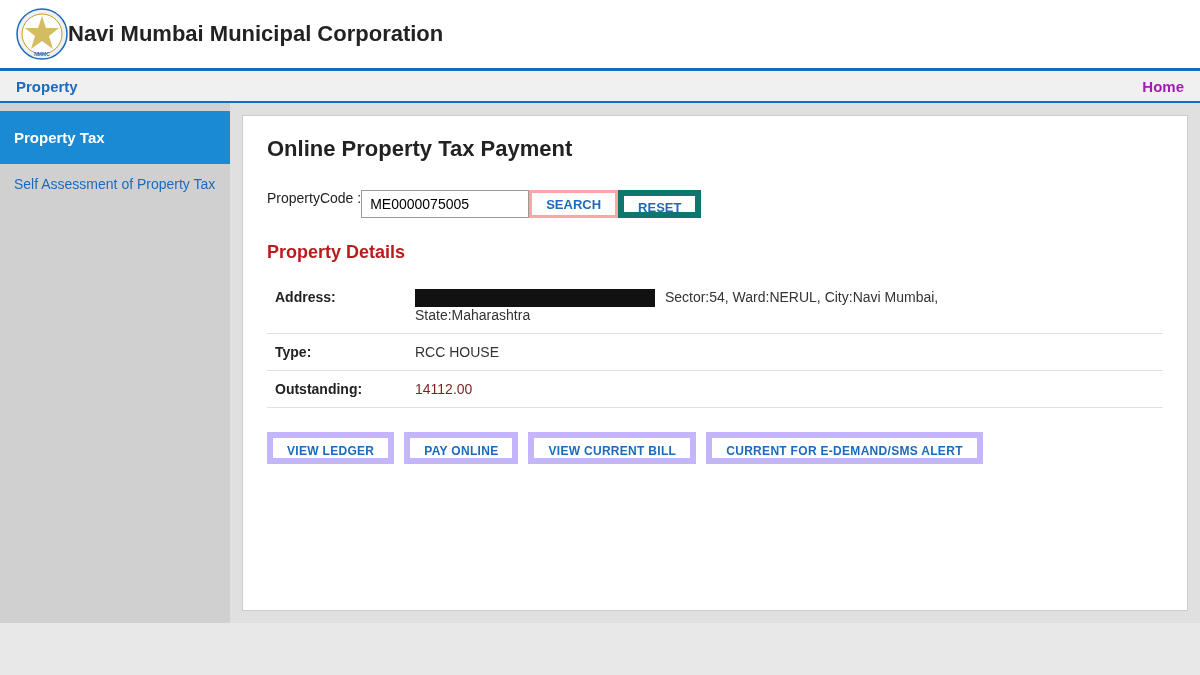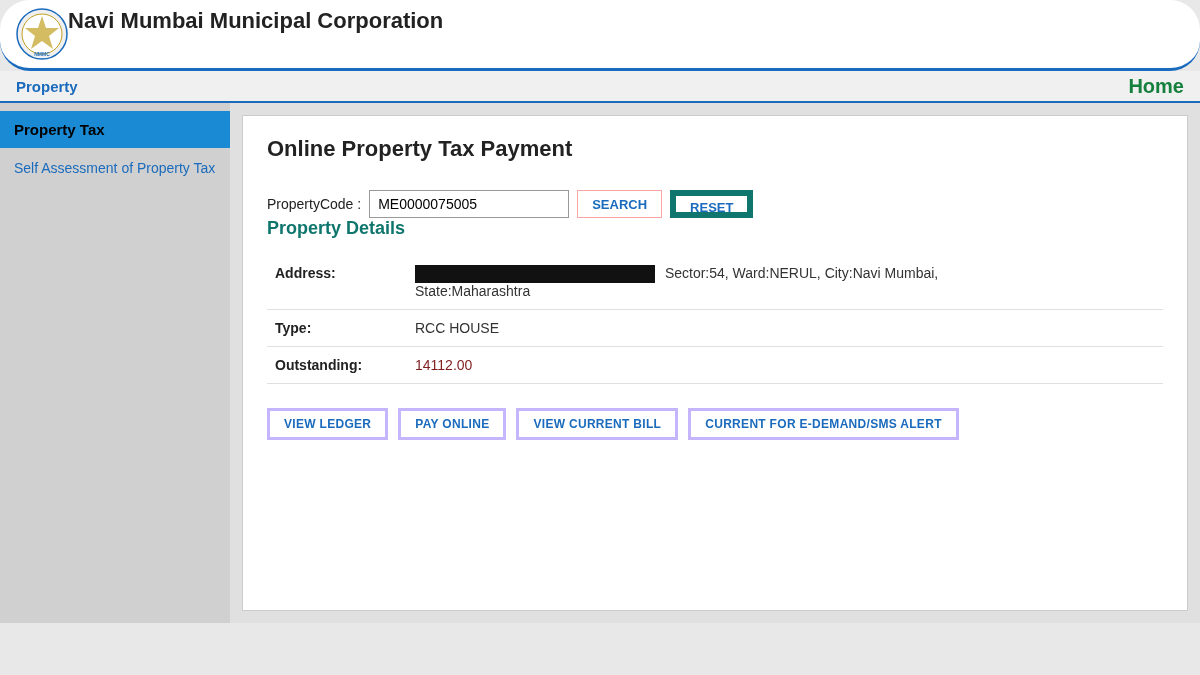--- a/index.html
+++ b/index.html
@@ -4,21 +4,21 @@
   <style>
     * { box-sizing: border-box; margin: 0; padding: 0; }
     body { font-family: Arial, sans-serif; background: #e8e8e8; font-size: 14px; }
 
     
     .header {
       background: #fff;
       border-bottom: 3px solid #1a6bbd;
       padding: 8px 16px;
       display: flex;
-      border-radius: 30px;
+      align-items: center;
     }
     .header-title {
       font-size: 22px;
       font-weight: bold;
       color: #222;
     }
 
     
     .navbar {
       background: #f0f0f0;
@@ -28,44 +28,44 @@
       justify-content: space-between;
       padding: 0 16px;
       height: 32px;
     }
     .navbar-left {
       color: #1a6bbd;
       font-weight: bold;
       font-size: 15px;
     }
     .navbar-right {
-      color: #15803d;
-      font-weight: bold;
-      font-size: 20px;
+      color: #a21caf;
+      font-weight: bold;
+      font-size: 15px;
       margin-left: 20px;
     }
 
     
     .main-layout {
       display: flex;
       min-height: 520px;
       background: #e0e0e0;
     }
 
     
     .sidebar {
       width: 230px;
       min-width: 230px;
       background: #d0d0d0;
       padding: 8px 0;
     }
     .sidebar-item-active {
       background: #1a8ad4;
-      color: #000000;
-      padding: 10px 14px;
+      color: #ffffff;
+      padding: 18px 14px;
       font-weight: bold;
       font-size: 15px;
       cursor: pointer;
       display: block;
       margin-bottom: 2px;
     }
     .sidebar-item {
       background: transparent;
       color: #1a6bbd;
       padding: 10px 14px;
@@ -88,39 +88,39 @@
       font-size: 22px;
       font-weight: bold;
       color: #222;
       margin-bottom: 20px;
       padding-bottom: 8px;
     }
 
     
     .search-row {
       display: flex;
-      align-items: center;
-      gap: 8px;
+      margin-bottom: 24px;
+      gap: 0;
     }
     .search-label {
       font-size: 14px;
       font-weight: normal;
       color: #222;
       white-space: nowrap;
     }
     .search-input {
       border: 1px solid #999;
       padding: 4px 8px;
       font-size: 14px;
-      width: 200px;
+      width: 168px;
       height: 28px;
     }
     .btn-search {
       background: #fff;
-      border: 1px solid #fca5a5;
+      border: 3px solid #fca5a5;
       color: #1a6bbd;
       font-weight: bold;
       font-size: 13px;
       padding: 4px 14px;
       cursor: pointer;
       height: 28px;
     }
     .btn-reset {
       background: #fff;
       border: 6px solid #0f766e;
@@ -129,21 +129,21 @@
       font-size: 13px;
       padding: 4px 14px;
       cursor: pointer;
       height: 28px;
     }
 
     
     .section-title {
       font-size: 18px;
       font-weight: bold;
-      color: #0f766e;
+      color: #b91c1c;
       margin-bottom: 16px;
     }
     .details-table {
       width: 100%;
       border-collapse: collapse;
     }
     .details-table tr {
       border-bottom: 1px solid #e0e0e0;
     }
     .details-table td {
@@ -182,21 +182,21 @@
 
     
     .action-buttons {
       display: flex;
       gap: 10px;
       margin-top: 24px;
       flex-wrap: wrap;
     }
     .btn-action {
       background: #fff;
-      border: 3px solid #c4b5fd;
+      border: 6px solid #c4b5fd;
       color: #1a6bbd;
       font-weight: bold;
       font-size: 12px;
       padding: 6px 14px;
       cursor: pointer;
       height: 32px;
       letter-spacing: 0.3px;
     }
 
     

